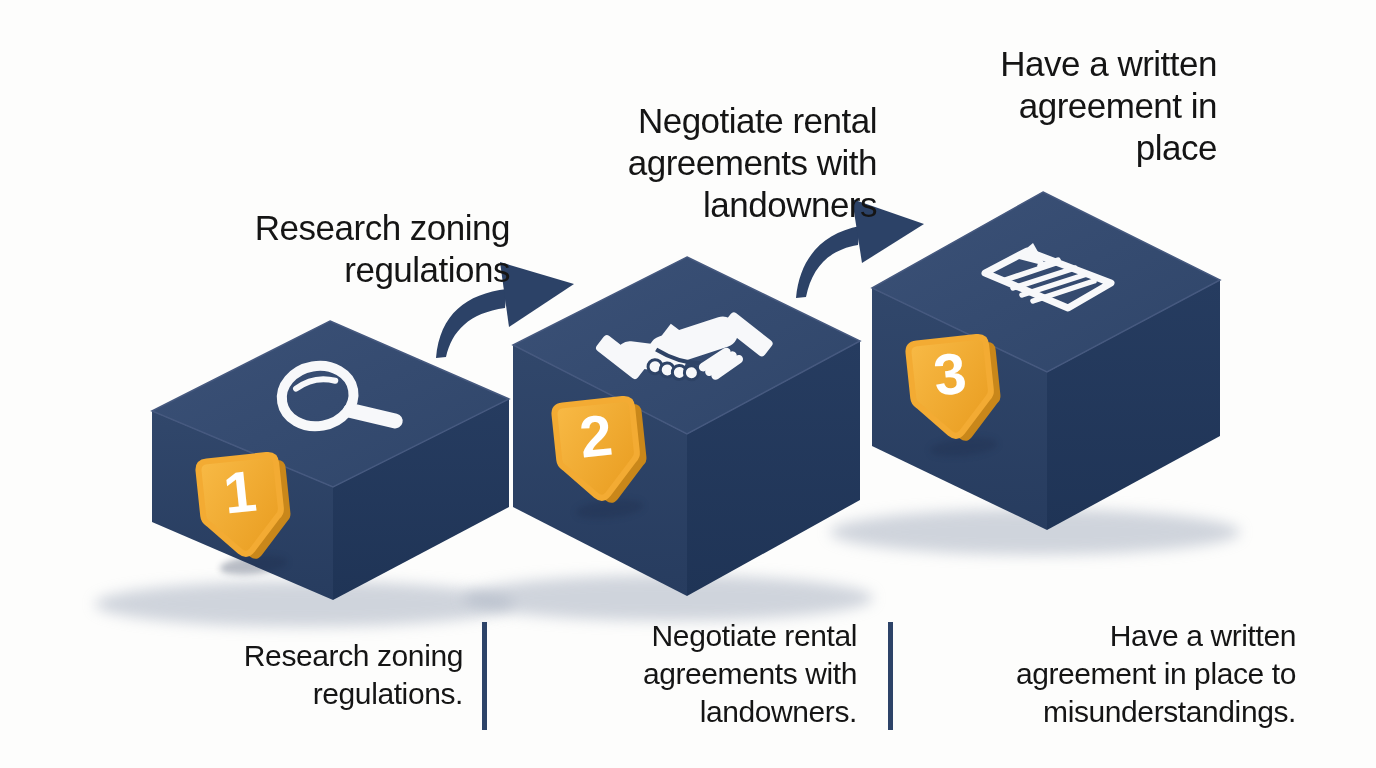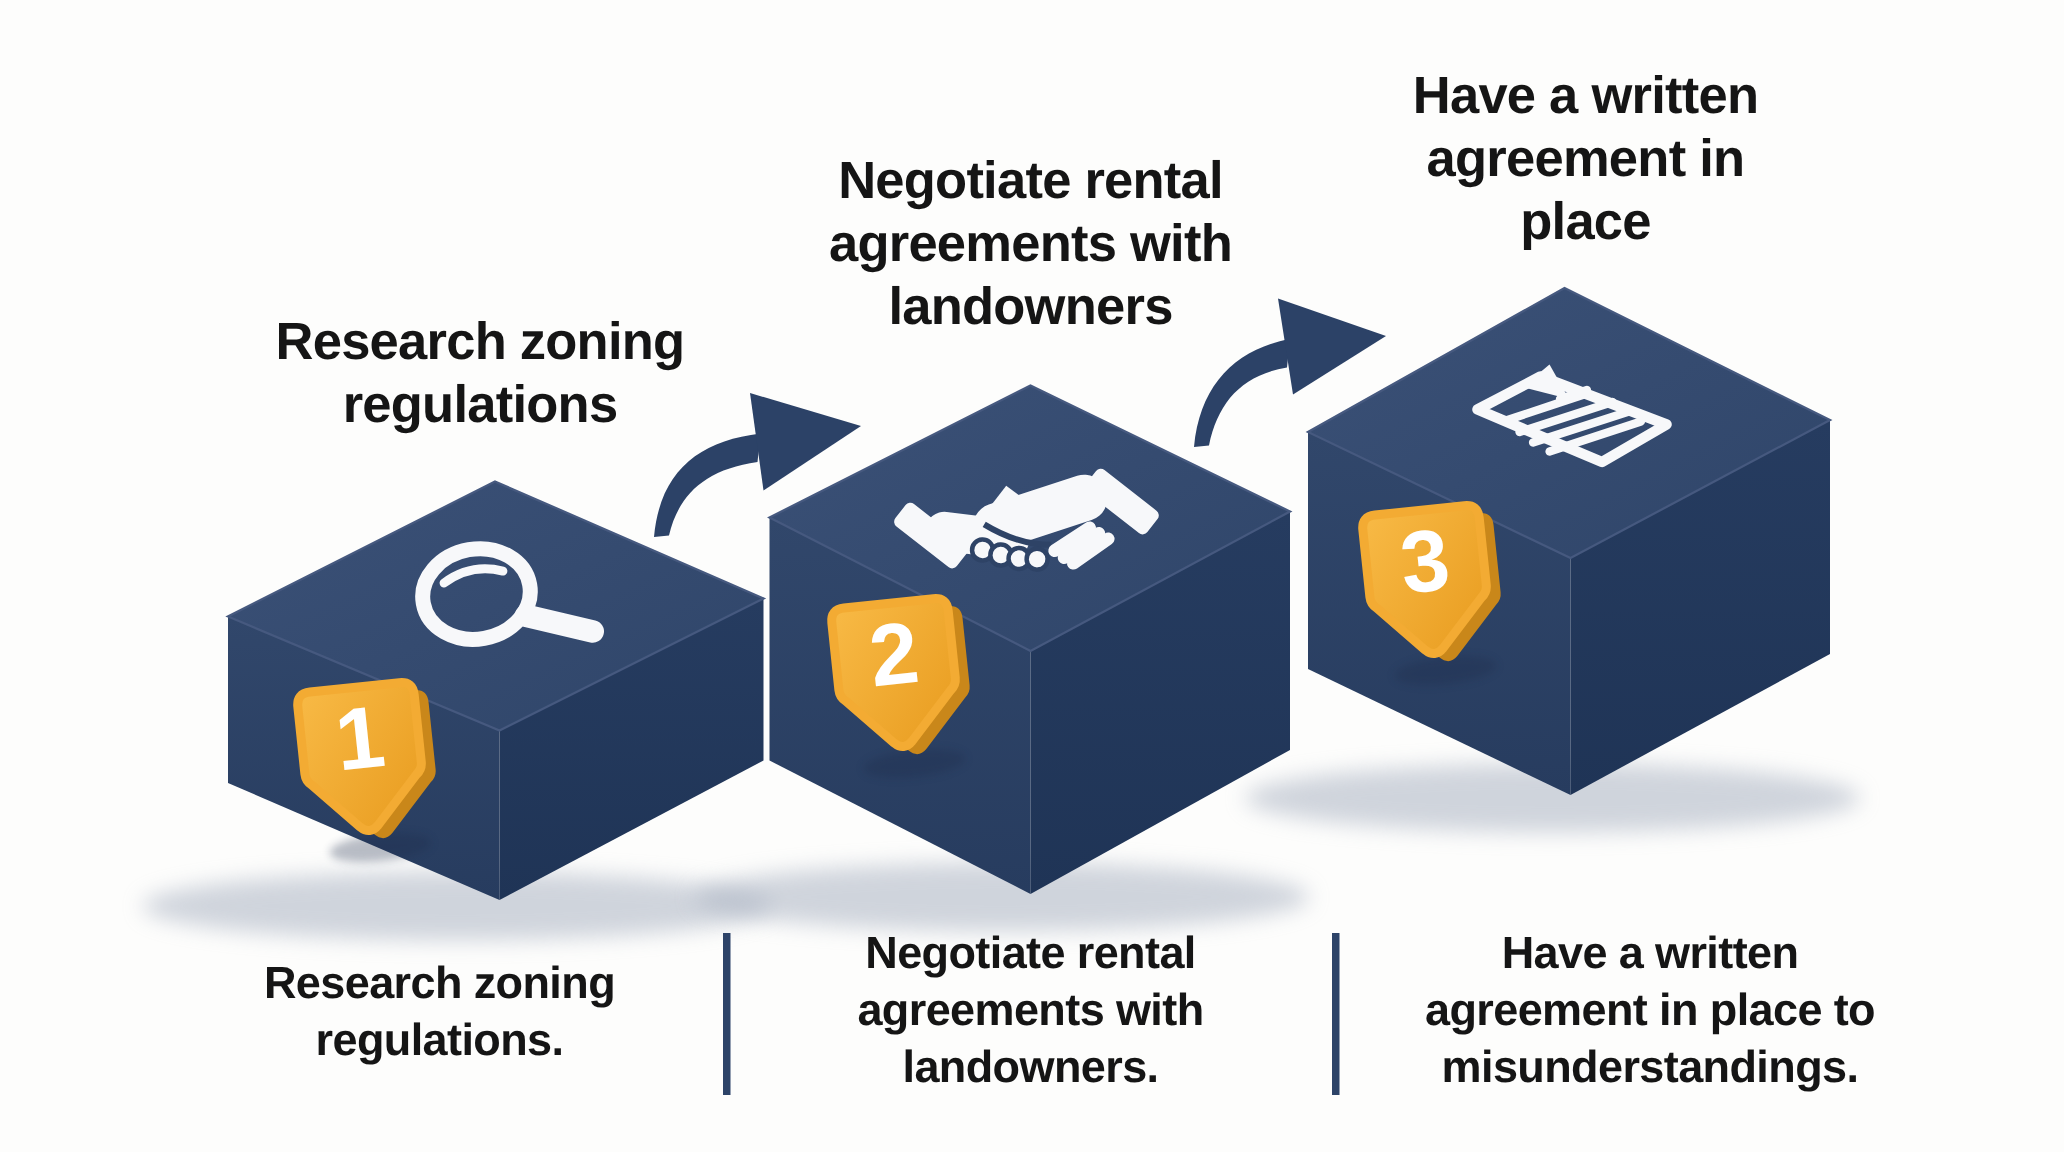--- a/index.html
+++ b/index.html
@@ -6,23 +6,23 @@
   .canvas{
     position:relative;
     width:1376px;height:768px;
     background:#fdfdfc;
     overflow:hidden;
     font-family:"Liberation Sans","DejaVu Sans",sans-serif;
   }
   .scene{position:absolute;left:0;top:0;}
   .step-title,.step-caption{
     position:absolute;
-    text-align:center;
+    text-align:right;
     color:#151515;
-    font-weight:bold;
+    font-weight:normal;
     white-space:pre-line;
   }
   .step-title{
     font-size:35px;
     line-height:42px;
     letter-spacing:-0.5px;
   }
   .step-caption{
     font-size:30px;
     line-height:38px;

